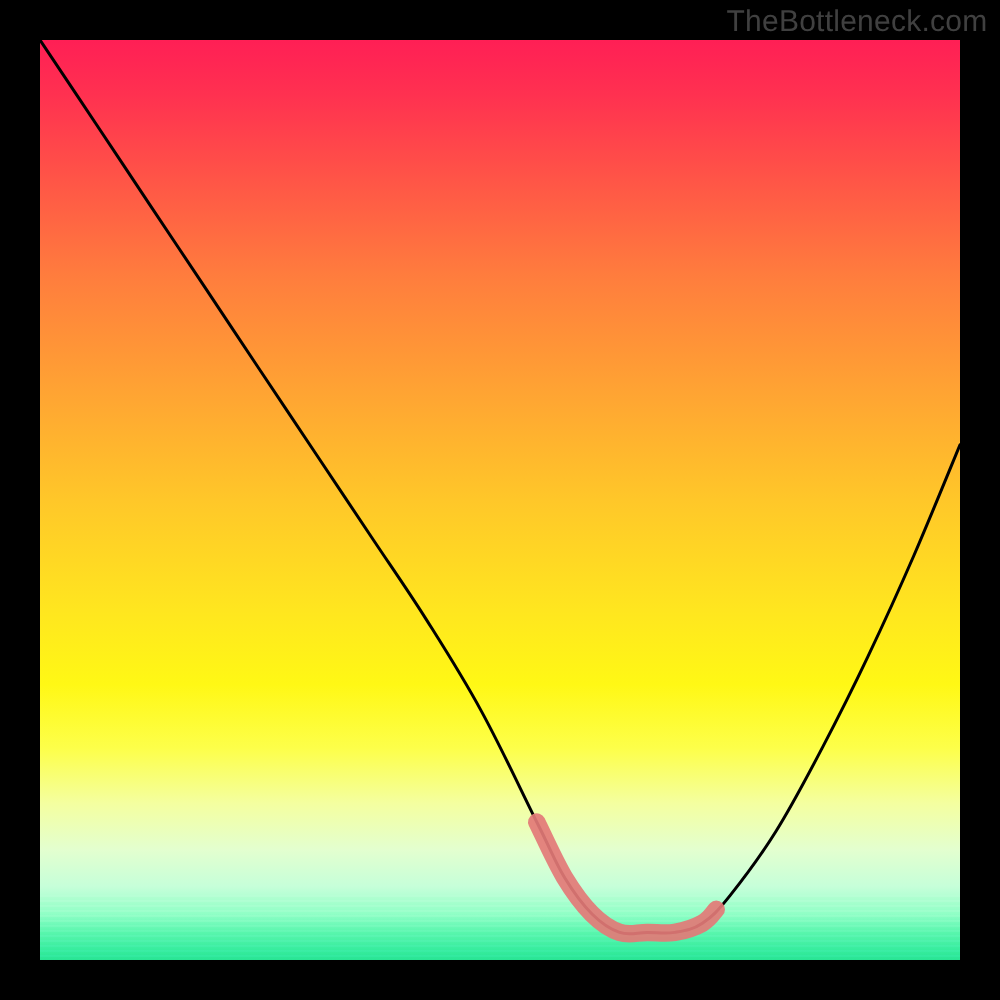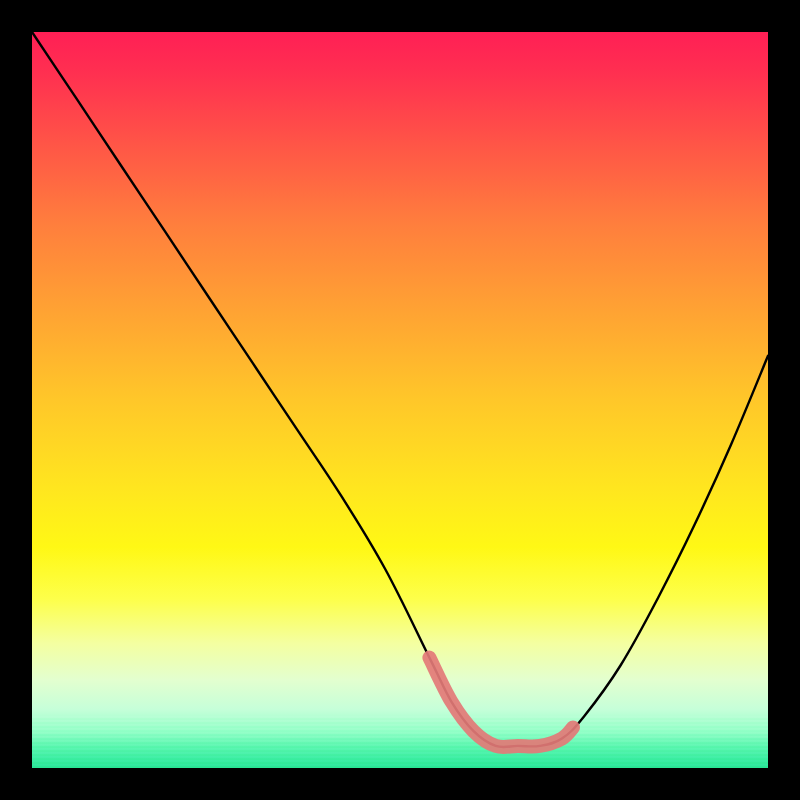--- a/index.html
+++ b/index.html
@@ -78,20 +78,21 @@
     position: absolute;
     inset: 0;
     width: 100%;
     height: 100%;
   }
 </style>
 </head>
 <body>
 
 <div class="frame">
+  <div class="watermark">TheBottleneck.com</div>
 
   <div class="plot-area">
     <div class="gradient"></div>
     <div class="green-bands"></div>
 
     <svg class="curve" viewBox="0 0 736 736" preserveAspectRatio="none">
       <path id="curve-path" fill="none" stroke="#000" stroke-width="2.4" stroke-linecap="round" stroke-linejoin="round" d="M 0.0 0.0 C 7.9 11.9, 28.3 42.4, 44.2 66.2 C 60.1 90.1, 72.4 108.6, 88.3 132.5 C 104.2 156.3, 116.6 174.9, 132.5 198.7 C 148.4 222.6, 160.7 241.1, 176.6 265.0 C 192.5 288.8, 204.9 307.4, 220.8 331.2 C 236.7 355.0, 249.1 373.6, 265.0 397.4 C 280.9 421.3, 293.2 438.5, 309.1 463.7 C 325.0 488.9, 337.4 508.1, 353.3 537.3 C 369.2 566.4, 385.5 601.8, 397.4 625.6 C 409.4 649.4, 411.6 656.5, 419.5 669.8 C 427.5 683.0, 433.7 691.3, 441.6 699.2 C 449.5 707.1, 455.7 711.3, 463.7 713.9 C 471.6 716.6, 477.8 713.9, 485.8 713.9 C 493.7 713.9, 499.9 715.2, 507.8 713.9 C 515.8 712.6, 522.0 711.9, 529.9 706.6 C 537.9 701.3, 541.4 697.7, 552.0 684.5 C 562.6 671.2, 575.6 654.2, 588.8 633.0 C 602.0 611.8, 612.4 591.9, 625.6 566.7 C 638.8 541.5, 649.2 520.9, 662.4 493.1 C 675.6 465.3, 686.0 442.6, 699.2 412.2 C 712.4 381.7, 729.4 339.7, 736.0 323.8"></path>
       <path id="highlight-path" fill="none" stroke="#e37a77" stroke-width="14" stroke-linecap="round" stroke-linejoin="round" opacity="0.92" d="M 397.4 625.6 C 401.4 633.5, 411.6 656.5, 419.5 669.8 C 427.5 683.0, 433.7 691.3, 441.6 699.2 C 449.5 707.1, 455.7 711.3, 463.7 713.9 C 471.6 716.6, 477.8 713.9, 485.8 713.9 C 493.7 713.9, 499.9 715.2, 507.8 713.9 C 515.8 712.6, 524.0 709.9, 529.9 706.6 C 535.9 703.2, 539.0 697.5, 541.0 695.5"></path>
     </svg>
   </div>

